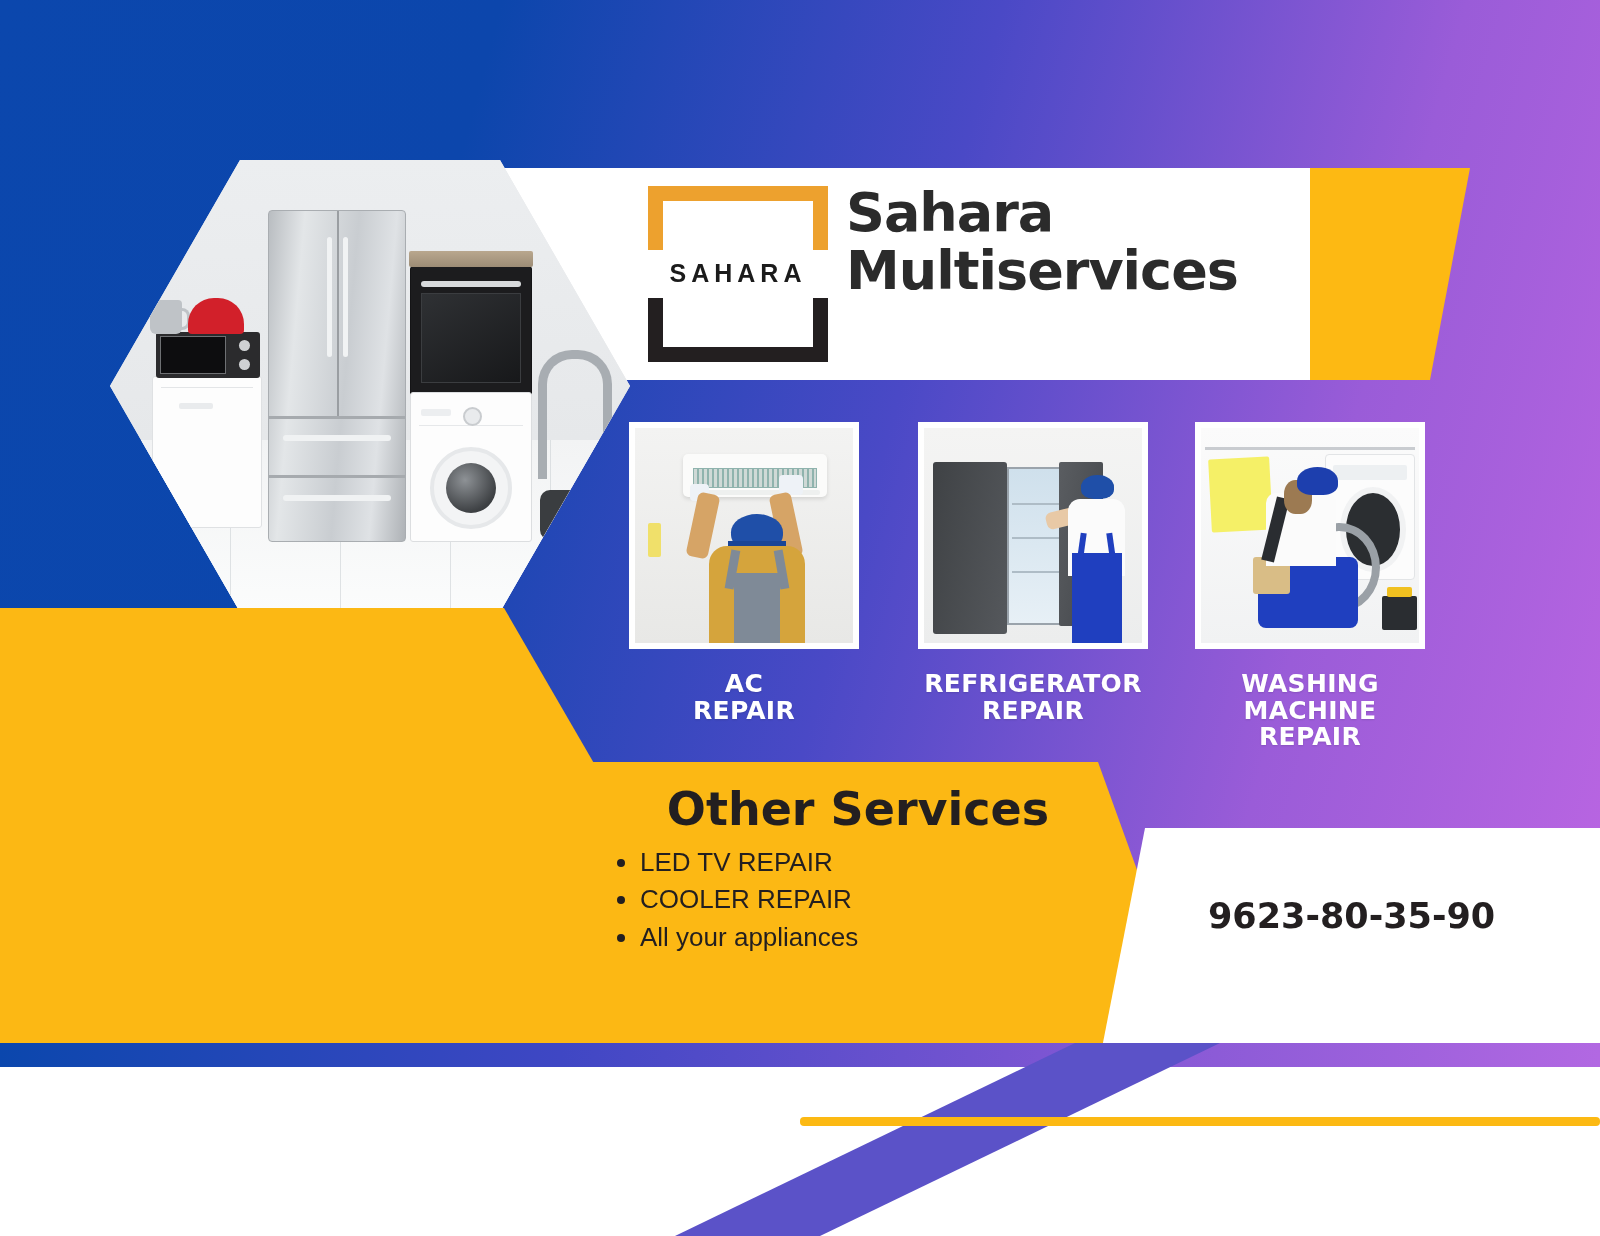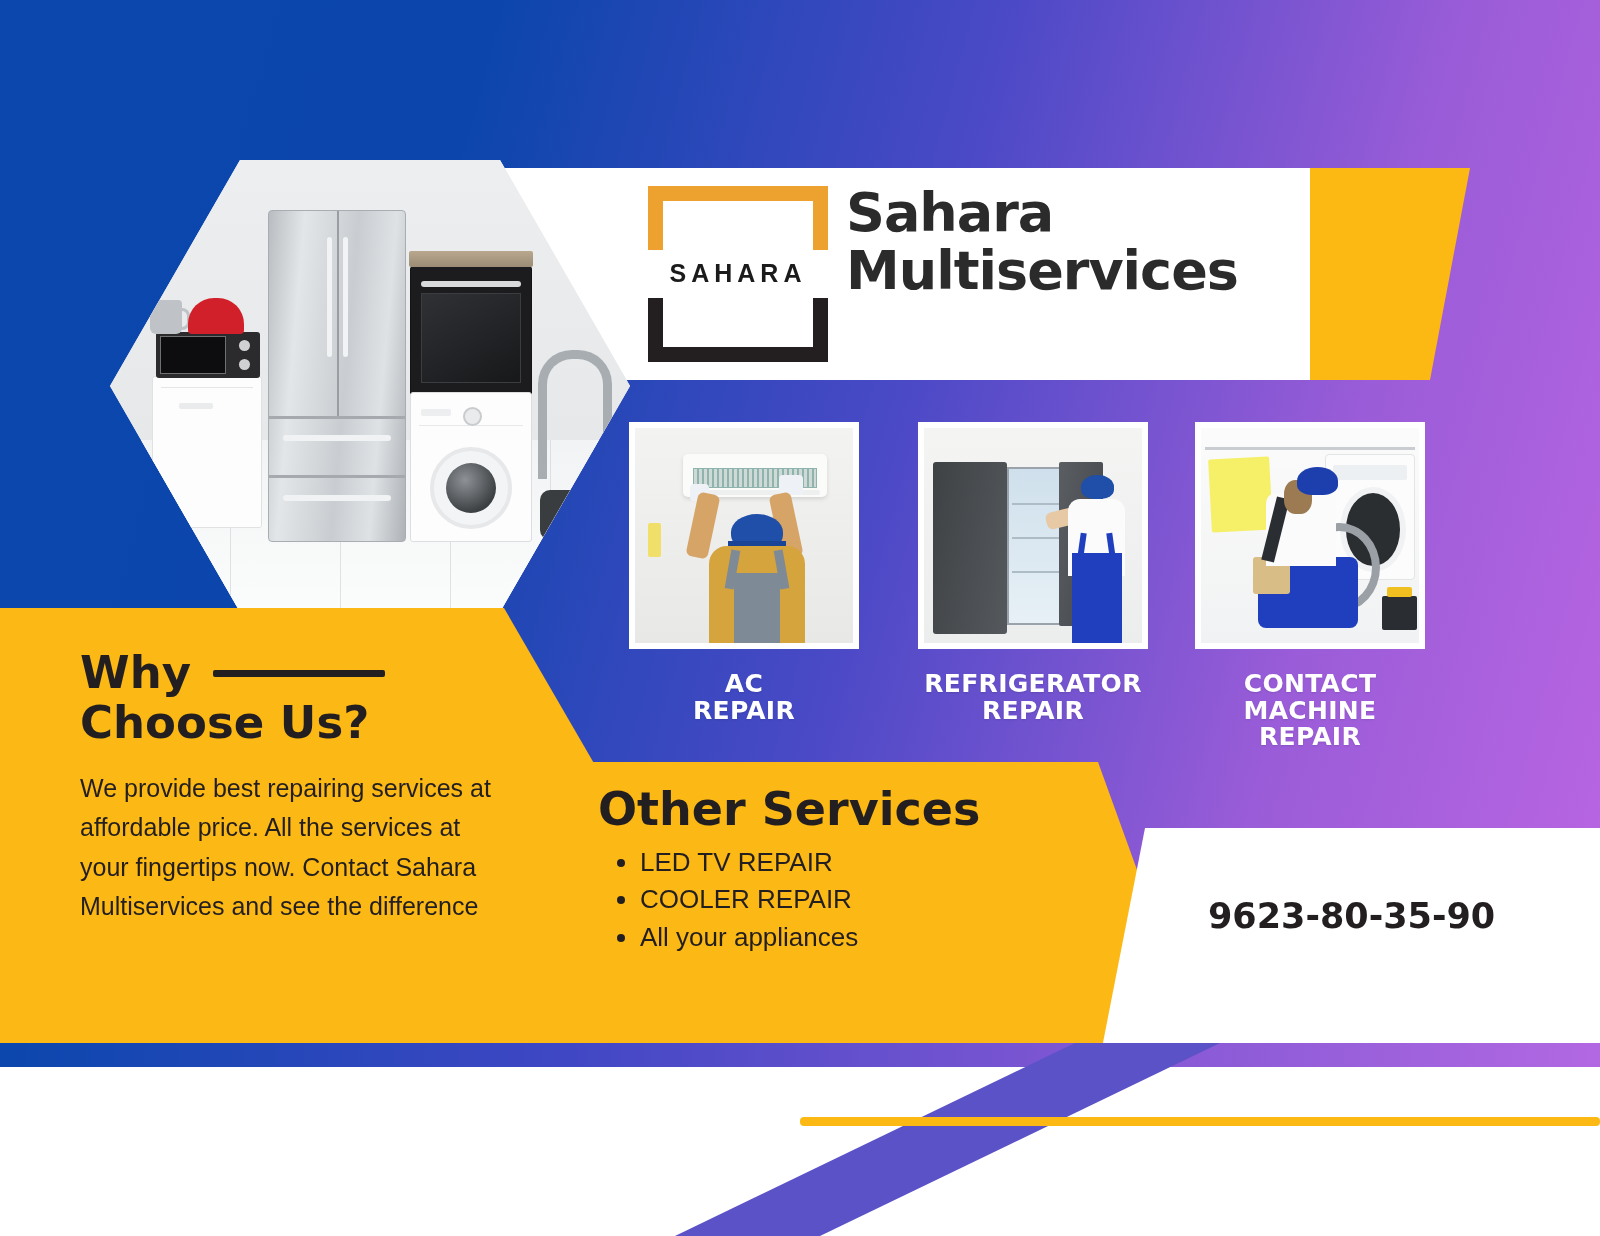--- a/index.html
+++ b/index.html
@@ -101,21 +101,21 @@
   #why .head{font-family:"DejaVu Sans",sans-serif;font-weight:bold;
     font-size:45px;line-height:1.12;color:#231f20;}
   #why .head .l1{display:flex;align-items:center;gap:22px;}
   #why .rule{width:172px;height:7px;background:#231f20;border-radius:2px;}
   #why .body{margin-top:20px;font-size:25px;line-height:1.58;color:#231f20;
     font-family:"Liberation Sans",sans-serif;}
 
   
   #other{left:598px;top:786px;width:520px;}
   #other .head{font-family:"DejaVu Sans",sans-serif;font-weight:bold;
-    font-size:46px;color:#231f20;line-height:1;}
+    font-size:46px;color:#231f20;line-height:1;text-align:center;}
   #other ul{margin:12px 0 0 0;padding-left:42px;}
   #other li{font-size:26px;line-height:1.44;color:#231f20;
     font-family:"Liberation Sans",sans-serif;}
 
   
   #contact{left:1196px;top:872px;width:370px;}
   #contact .label{font-family:"DejaVu Sans",sans-serif;font-weight:bold;
     font-size:33px;color:#231f20;}
   #contact .phone{margin-top:24px;margin-left:12px;font-family:"DejaVu Sans",sans-serif;
     font-weight:bold;font-size:35px;color:#231f20;}
@@ -364,38 +364,28 @@
         <div class="wr-pants"></div>
         <div class="wr-belt"></div>
         <div class="wr-shirt"></div>
         <div class="wr-strap"></div>
         <div class="wr-hair"></div>
         <div class="wr-head"></div>
         <div class="wr-toolbox"></div>
       </div>
     </div>
     <div class="caption">
-      <div>CONTACT MACHINE</div>
+      <div>WASHING MACHINE</div>
       <div>REPAIR</div>
     </div>
   </div>
 
   <div class="shape" id="yellow-left"></div>
   <div class="shape" id="yellow-band"></div>
 
-  <div class="abs" id="why">
-    <div class="head">
-      <div class="l1">
-        <span>Why</span>
-        <span class="rule"></span>
-      </div>
-      <div>Choose Us?</div>
-    </div>
-    <div class="body">We provide best repairing services at affordable price. All the services at your fingertips now. Contact Sahara Multiservices and see the difference</div>
-  </div>
 
   <div class="abs" id="other">
     <div class="head">Other Services</div>
     <ul>
       <li>LED TV REPAIR</li>
       <li>COOLER REPAIR</li>
       <li>All your appliances</li>
     </ul>
   </div>
 

